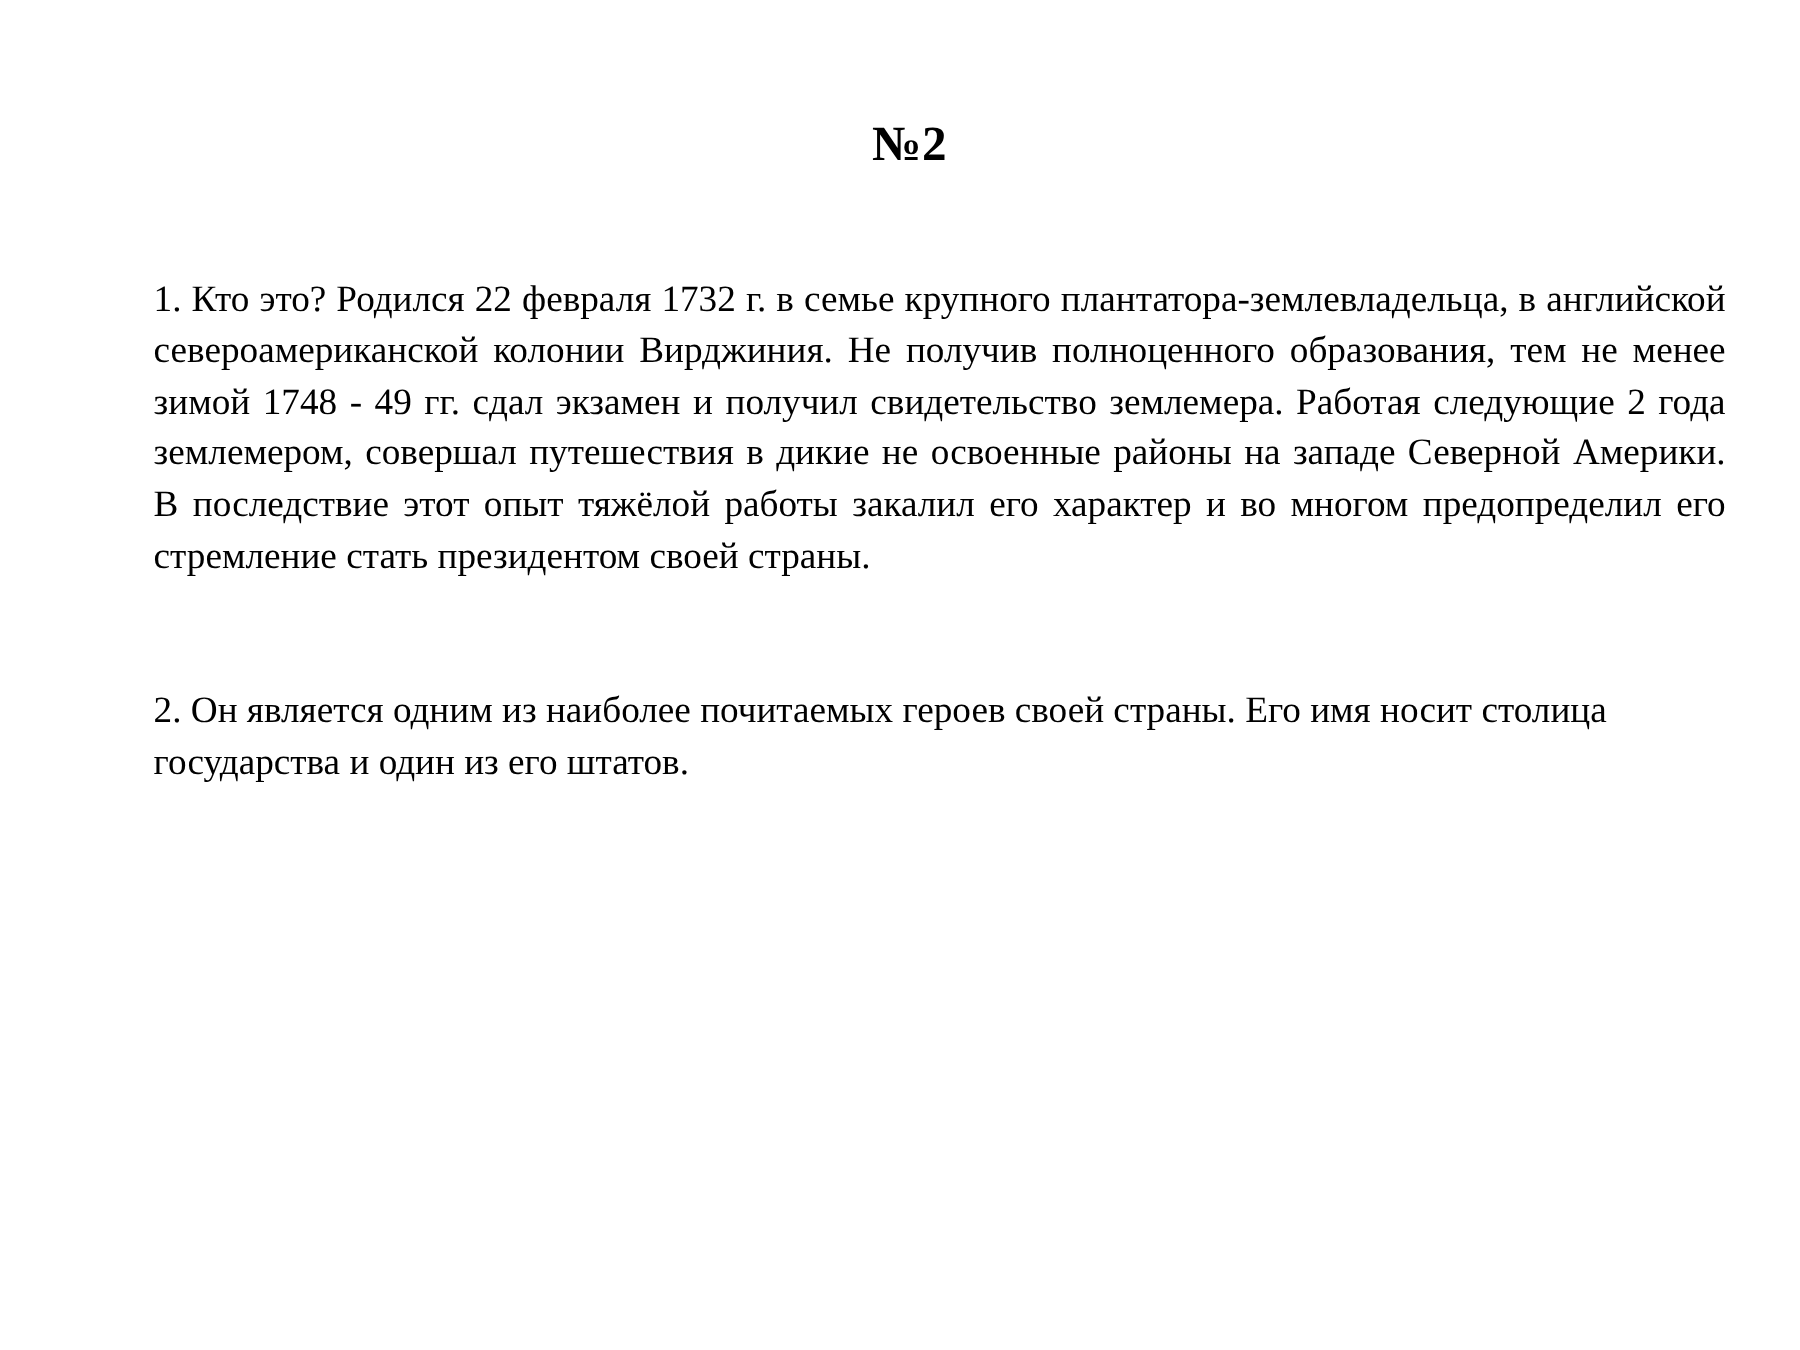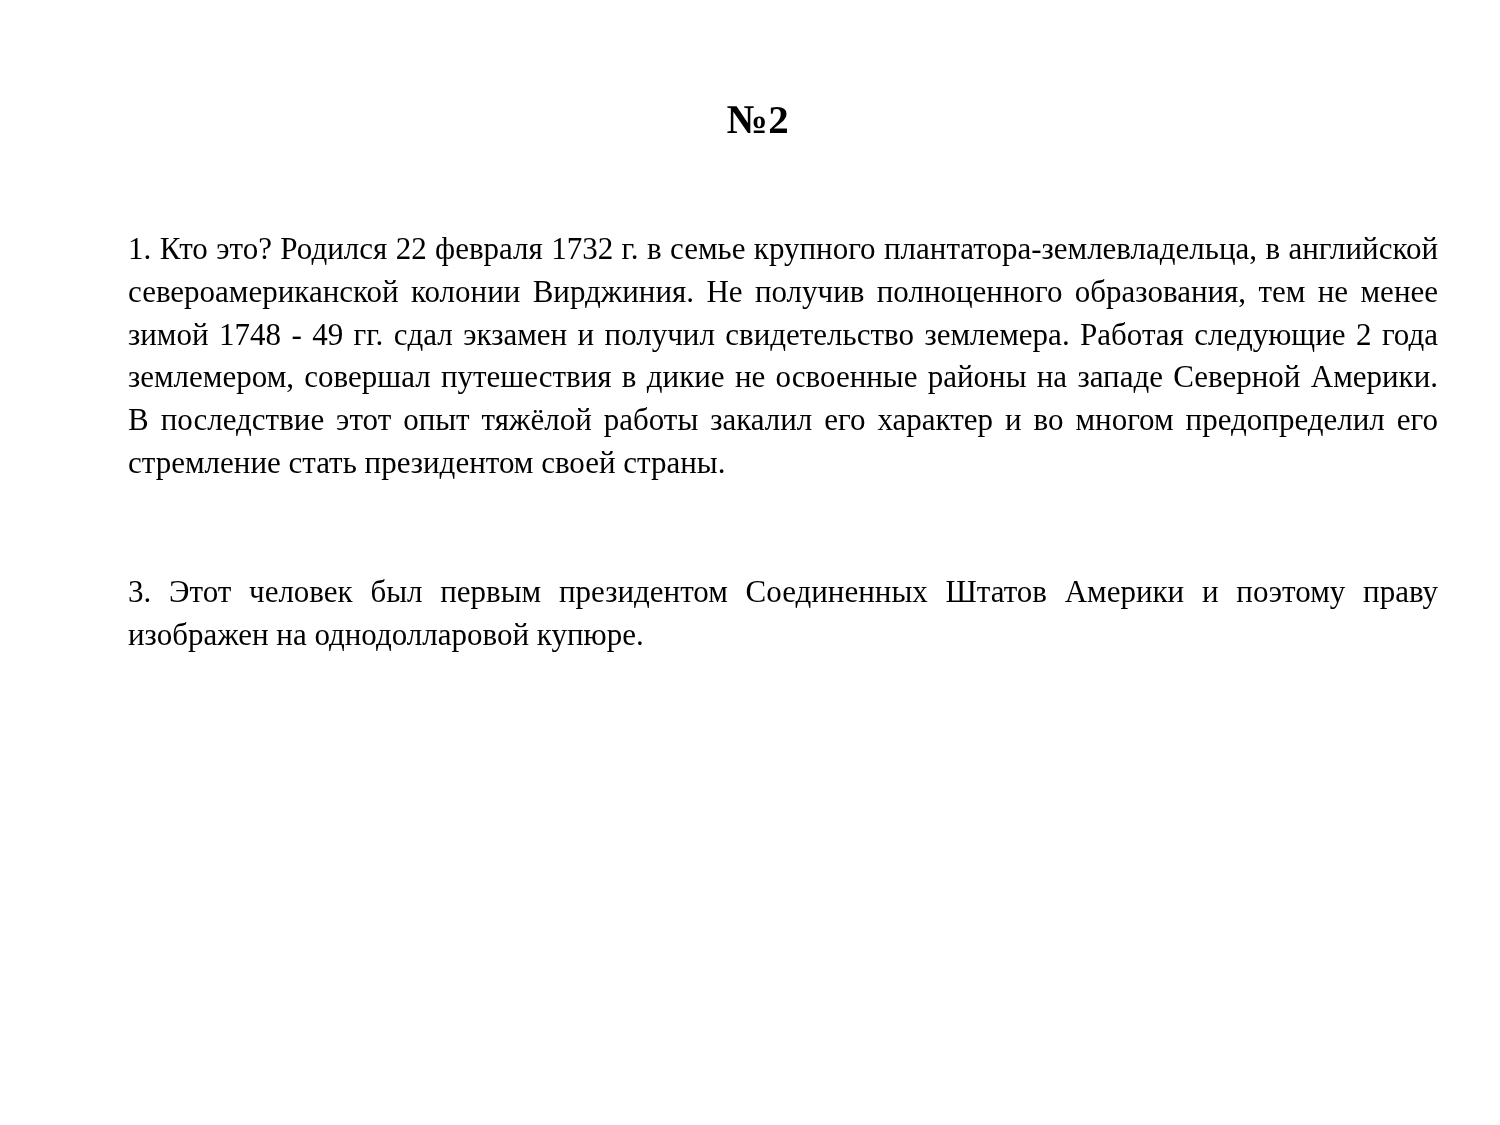--- a/index.html
+++ b/index.html
@@ -45,16 +45,16 @@
 </style>
 </head>
 <body>
 
 <div class="page">
 
   <h1 class="doc-title">№2</h1>
 
   <p class="body-block para-1">1. Кто это? Родился 22 февраля 1732 г. в семье крупного плантатора-землевладельца, в английской североамериканской колонии Вирджиния. Не получив полноценного образования, тем не менее зимой 1748 - 49 гг. сдал экзамен и получил свидетельство землемера. Работая следующие 2 года землемером, совершал путешествия в дикие не освоенные районы на западе Северной Америки. В последствие этот опыт тяжёлой работы закалил его характер и во многом предопределил его стремление стать президентом своей страны.</p>
 
+  <p class="body-block para-2 last-line-left">2. Он является одним из наиболее почитаемых героев своей страны. Его имя носит столица государства и один из его штатов.</p>
 
-  <p class="body-block para-3">3. Этот человек был первым президентом Соединенных Штатов Америки и поэтому праву изображен на однодолларовой купюре.</p>
 
 </div>
 
 </body></html>

